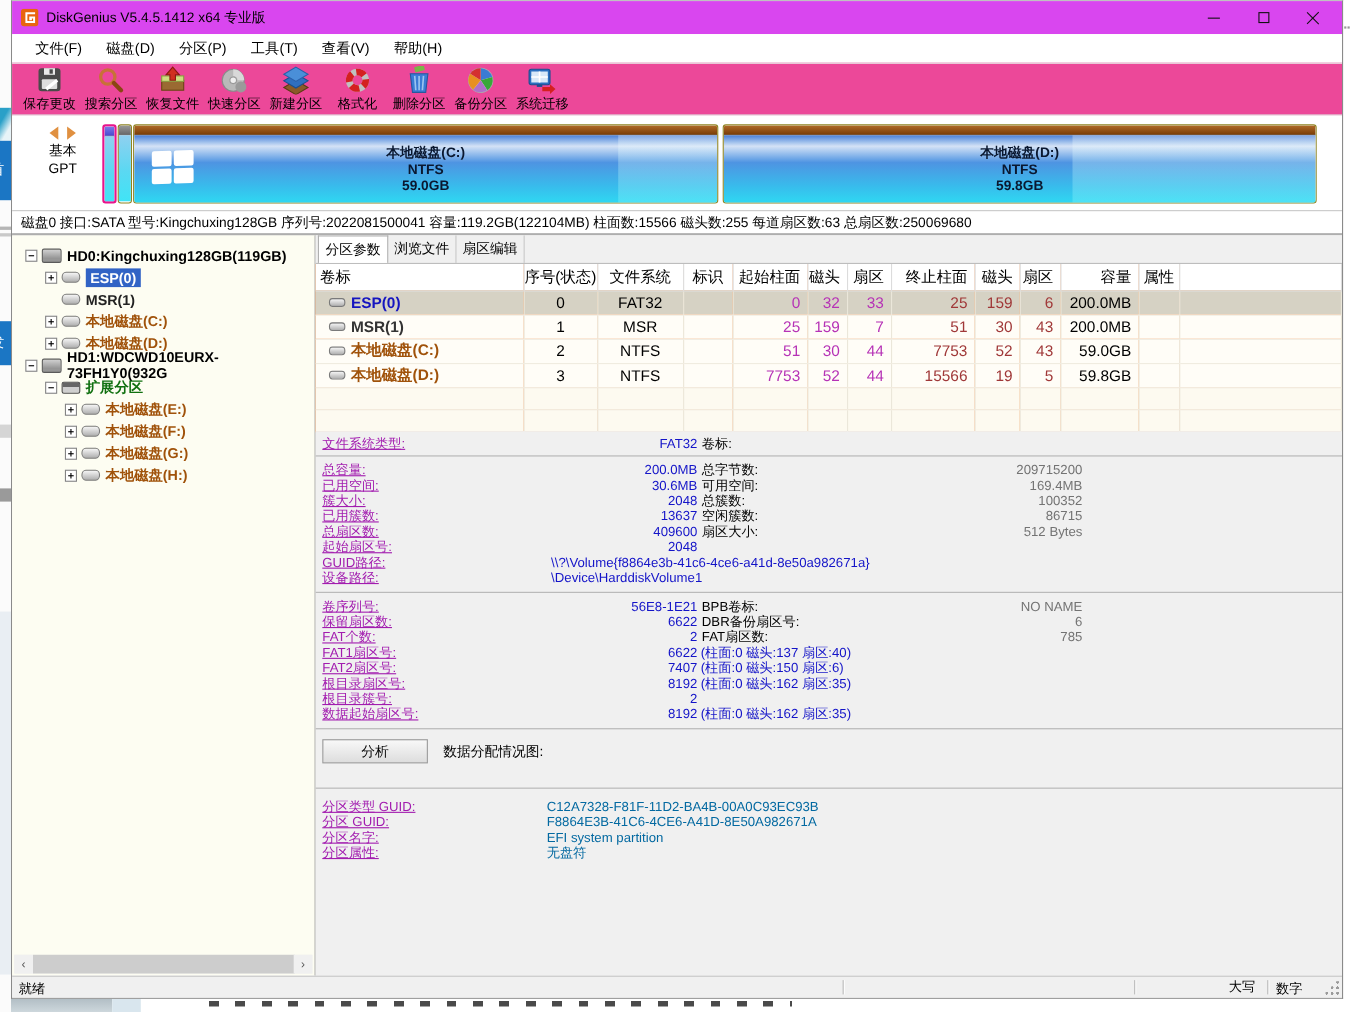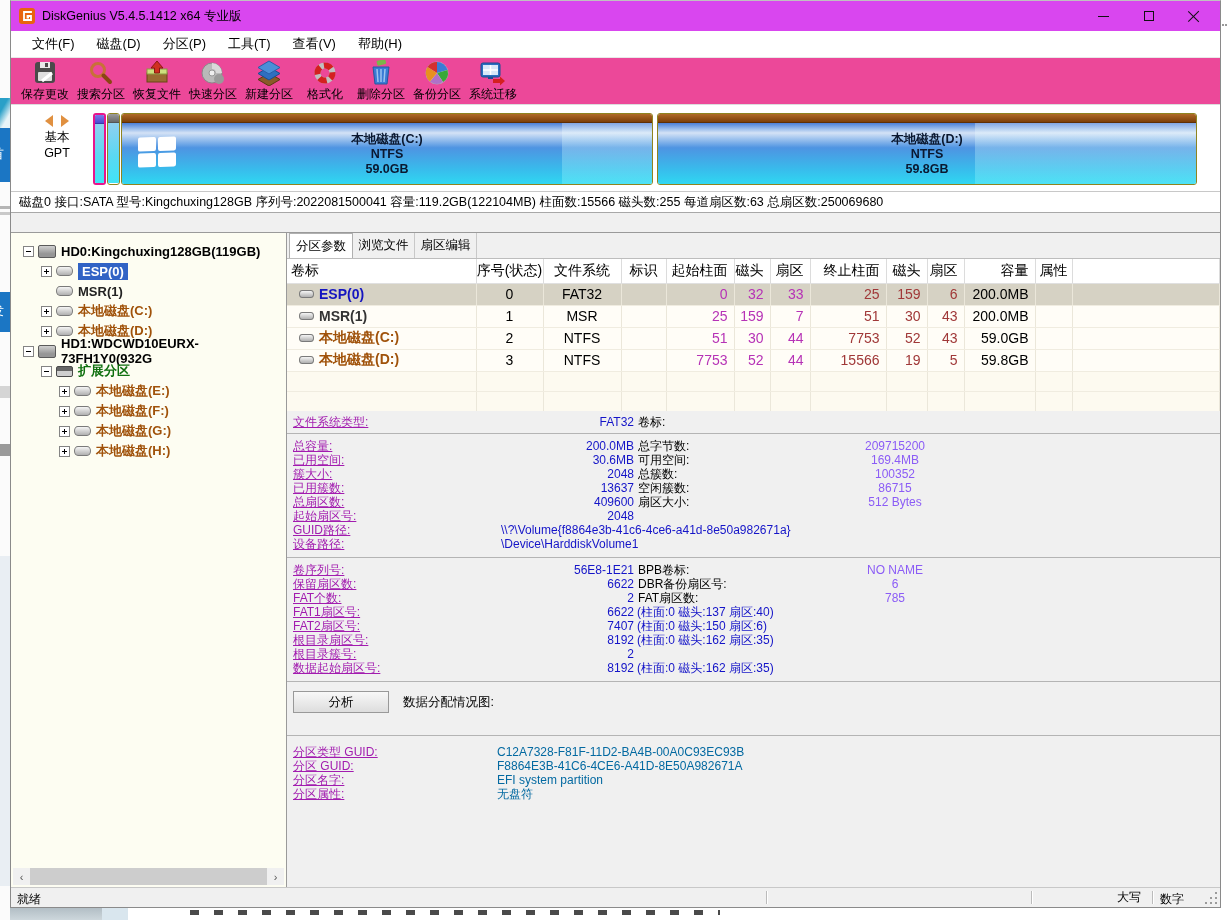--- a/index.html
+++ b/index.html
@@ -74,21 +74,21 @@
   .bartext { position:absolute; inset:0; display:flex; flex-direction:column; align-items:center;
     justify-content:center; font-size:12.5px; font-weight:bold; color:#0a1830; line-height:15px; z-index:2; }
   .winlogo { position:absolute; left:16px; top:14px; width:38px; height:32px; z-index:2;
     display:grid; grid-template-columns:18px 18px; grid-template-rows:14px 14px; gap:2px; transform:skewY(-2deg); }
   .winlogo i { background:#fff; border-radius:2px; }
 
   .diskinfo { position:absolute; top:190px; left:0; right:0; height:22px; background:#fff;
     border-top:1px solid #c8c8c8; border-bottom:1px solid #a8a8a8; font-size:12.5px; line-height:20px; padding-left:8px; }
 
   
-  .main { position:absolute; top:212px; left:0; right:0; bottom:20px; border-top:1px solid #9a9a9a;margin-top:19px; }
+  .main { position:absolute; top:212px; left:0; right:0; bottom:20px; border-top:1px solid #9a9a9a; }
   .treepanel { position:absolute; left:0; top:0; bottom:0; width:276px; background:#fdfdf2; border-right:1px solid #9a9a9a; padding-top:8px; }
   .titem { display:flex; align-items:center; height:20px; font-size:13px; font-weight:bold; }
   .titem.l0 { padding-left:12px; } .titem.l1 { padding-left:30px; } .titem.l2 { padding-left:48px; }
   .ebox { position:relative; width:11px; height:11px; background:#fff; border:1px solid #848484; margin-right:4px; flex:none; }
   .ebox::before { content:""; position:absolute; left:2px; top:4px; width:5px; height:1px; background:#000; }
   .ebox.plus::after { content:""; position:absolute; left:4px; top:2px; width:1px; height:5px; background:#000; }
   .ebox.none { visibility:hidden; }
   .icon-hdd { width:18px; height:13px; background:linear-gradient(#d0d0d0,#7e7e7e); border:1px solid #5a5a5a;
     border-radius:2px; margin-right:5px; flex:none; box-shadow:inset 0 -3px 0 #969696; }
   .icon-part { width:17px; height:10px; background:linear-gradient(#f5f5f5,#b0b0b0); border:1px solid #7a7a7a;
@@ -114,21 +114,21 @@
   .th-l,.td-l { text-align:left; padding-left:4px; } .th-c,.td-c { text-align:center; }
   .th-r,.td-r { text-align:right; padding-right:6px; }
   .namecell { display:flex; align-items:center; padding-left:12px; font-weight:bold; }
   .namecell .icon-part { width:15px; height:8px; }
   .n-blue { color:#1515c0; } .n-dark { color:#333; } .n-brown { color:#a0520a; }
   .c-start { color:#b632b6; } .c-end { color:#a03838; }
 
   .details { position:absolute; left:0; right:0; top:178px; bottom:0; background:#f0f0f0; font-size:12px; }
   .drow { display:grid; grid-template-columns:196px 145px 4px 168px 178px 1fr; height:14px; line-height:14px; padding-left:6px; }
   .dl { color:#a21caf;text-decoration:underline; } .dv { color:#1414c8; text-align:right; } .dl2 { color:#000; grid-column:4; }
-  .dv2 { color:#8b5cf6; text-align:center; grid-column:5; }
+  .dv2 { color:#737373; text-align:right; grid-column:5; }
   .dpath { grid-column:2/7; color:#1414c8; text-align:left; padding-left:12px; }
   .dsuf { grid-column:3/7; color:#1414c8; text-align:left; padding-left:3px; }
   .dsep { position:absolute; left:0; right:0; height:1px; background:#b4b4b4; }
   .sec { position:absolute; left:0; right:0; }
   .analyze { position:absolute; left:6px; top:280px; width:96px; height:22px; background:linear-gradient(#f8f8f8,#dddddd);
     border:1px solid #999; font-size:12.5px; text-align:center; line-height:20px; }
   .alloc { position:absolute; left:116px; top:283px; font-size:12.5px; }
   .drow3 { display:grid; grid-template-columns:196px 1fr; height:14px; line-height:14px; padding-left:6px; }
   .dv3 { color:#0369a1; padding-left:8px; }
 

